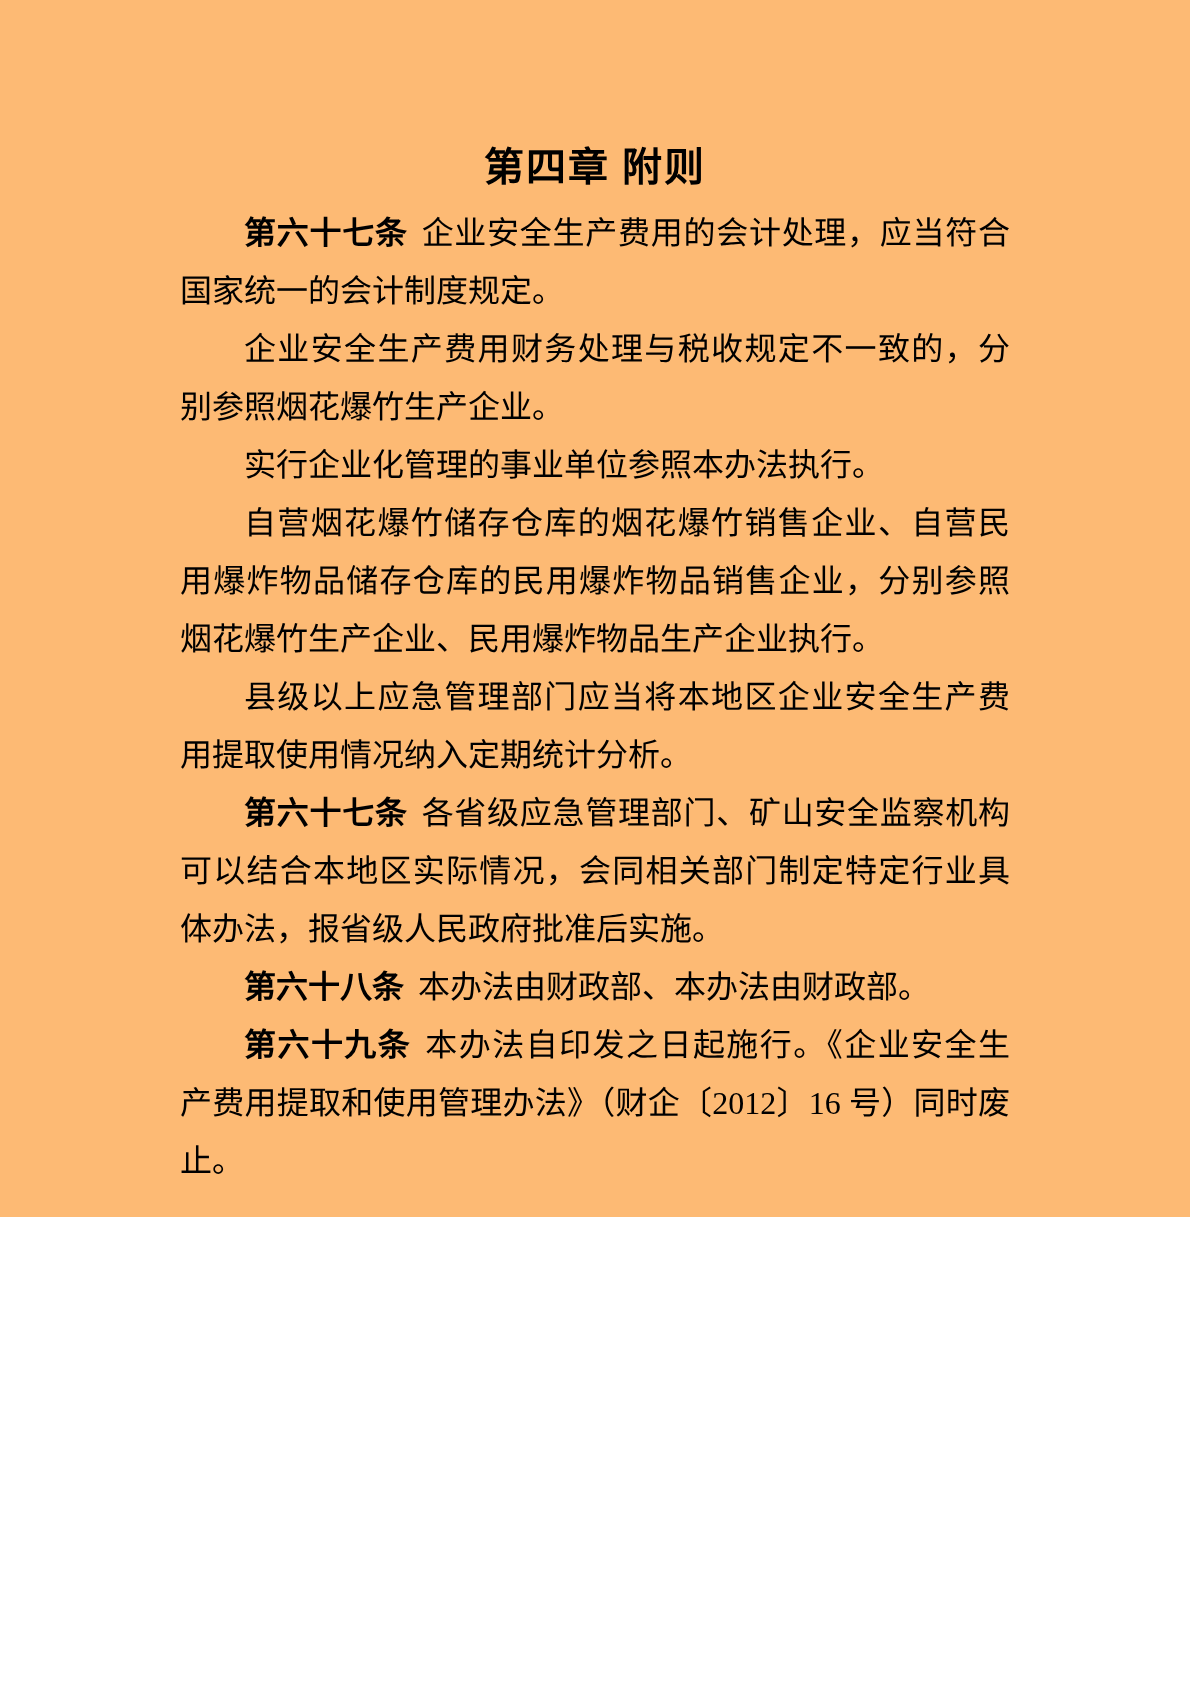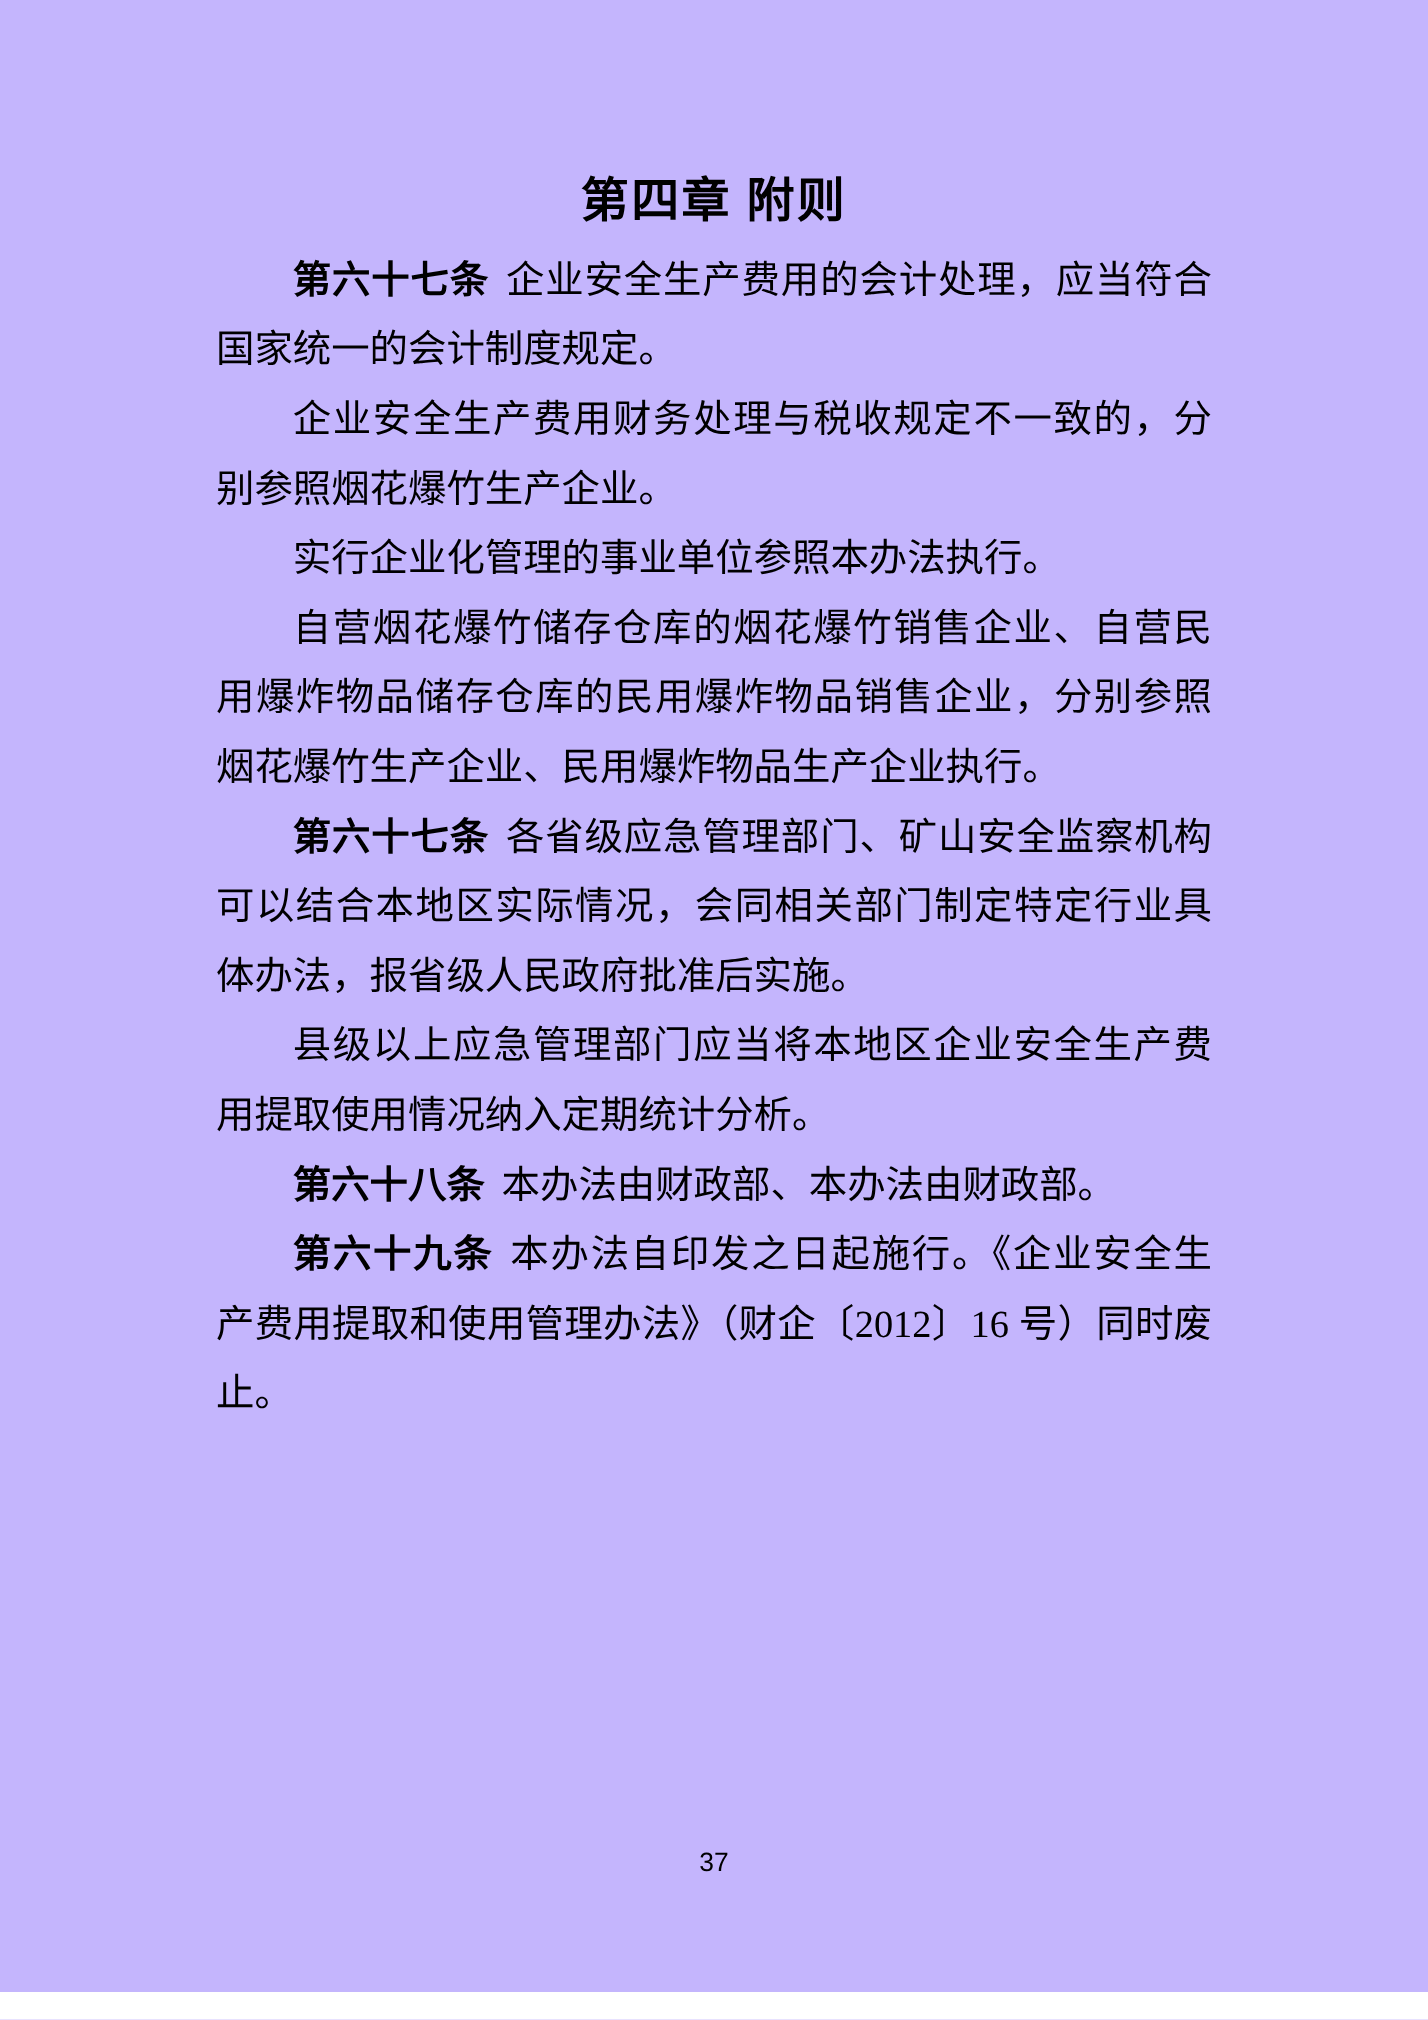--- a/index.html
+++ b/index.html
@@ -4,22 +4,22 @@
 <title>第四章 附则</title>
 <style>
   html, body {
     margin: 0;
     padding: 0;
     background: #ffffff;
   }
   .page {
     position: relative;
     width: 1190px;
-    height: 1660px;
-    background: #c4b5fd;
+    height: 1217px;
+    background: #fdba74;
     color: #000000;
     font-family: "Liberation Serif", "DejaVu Serif", serif;
     overflow: hidden;
   }
   .content {
     position: absolute;
     left: 180px;
     top: 138px;
     width: 830px;
   }
@@ -78,25 +78,25 @@
 
     <p class="body-para">
       <span>实行企业化管理的事业单位参照本办法执行。</span>
     </p>
 
     <p class="body-para">
       <span>自营烟花爆竹储存仓库的烟花爆竹销售企业、自营民用爆炸物品储存仓库的民用爆炸物品销售企业，分别参照烟花爆竹生产企业、民用爆炸物品生产企业执行。</span>
     </p>
 
     <p class="body-para">
-      <span class="para-lead">第六十七条</span><span>各省级应急管理部门、矿山安全监察机构可以结合本地区实际情况，会同相关部门制定特定行业具体办法，报省级人民政府批准后实施。</span>
+      <span>县级以上应急管理部门应当将本地区企业安全生产费用提取使用情况纳入定期统计分析。</span>
     </p>
 
     <p class="body-para">
-      <span>县级以上应急管理部门应当将本地区企业安全生产费用提取使用情况纳入定期统计分析。</span>
+      <span class="para-lead">第六十七条</span><span>各省级应急管理部门、矿山安全监察机构可以结合本地区实际情况，会同相关部门制定特定行业具体办法，报省级人民政府批准后实施。</span>
     </p>
 
     <p class="body-para">
       <span class="para-lead">第六十八条</span><span>本办法由财政部、本办法由财政部。</span>
     </p>
 
     <p class="body-para">
       <span class="para-lead">第六十九条</span><span>本办法自印发之日起施行。《企业安全生产费用提取和使用管理办法》（财企〔2012〕16 号）同时废止。</span>
     </p>
 

